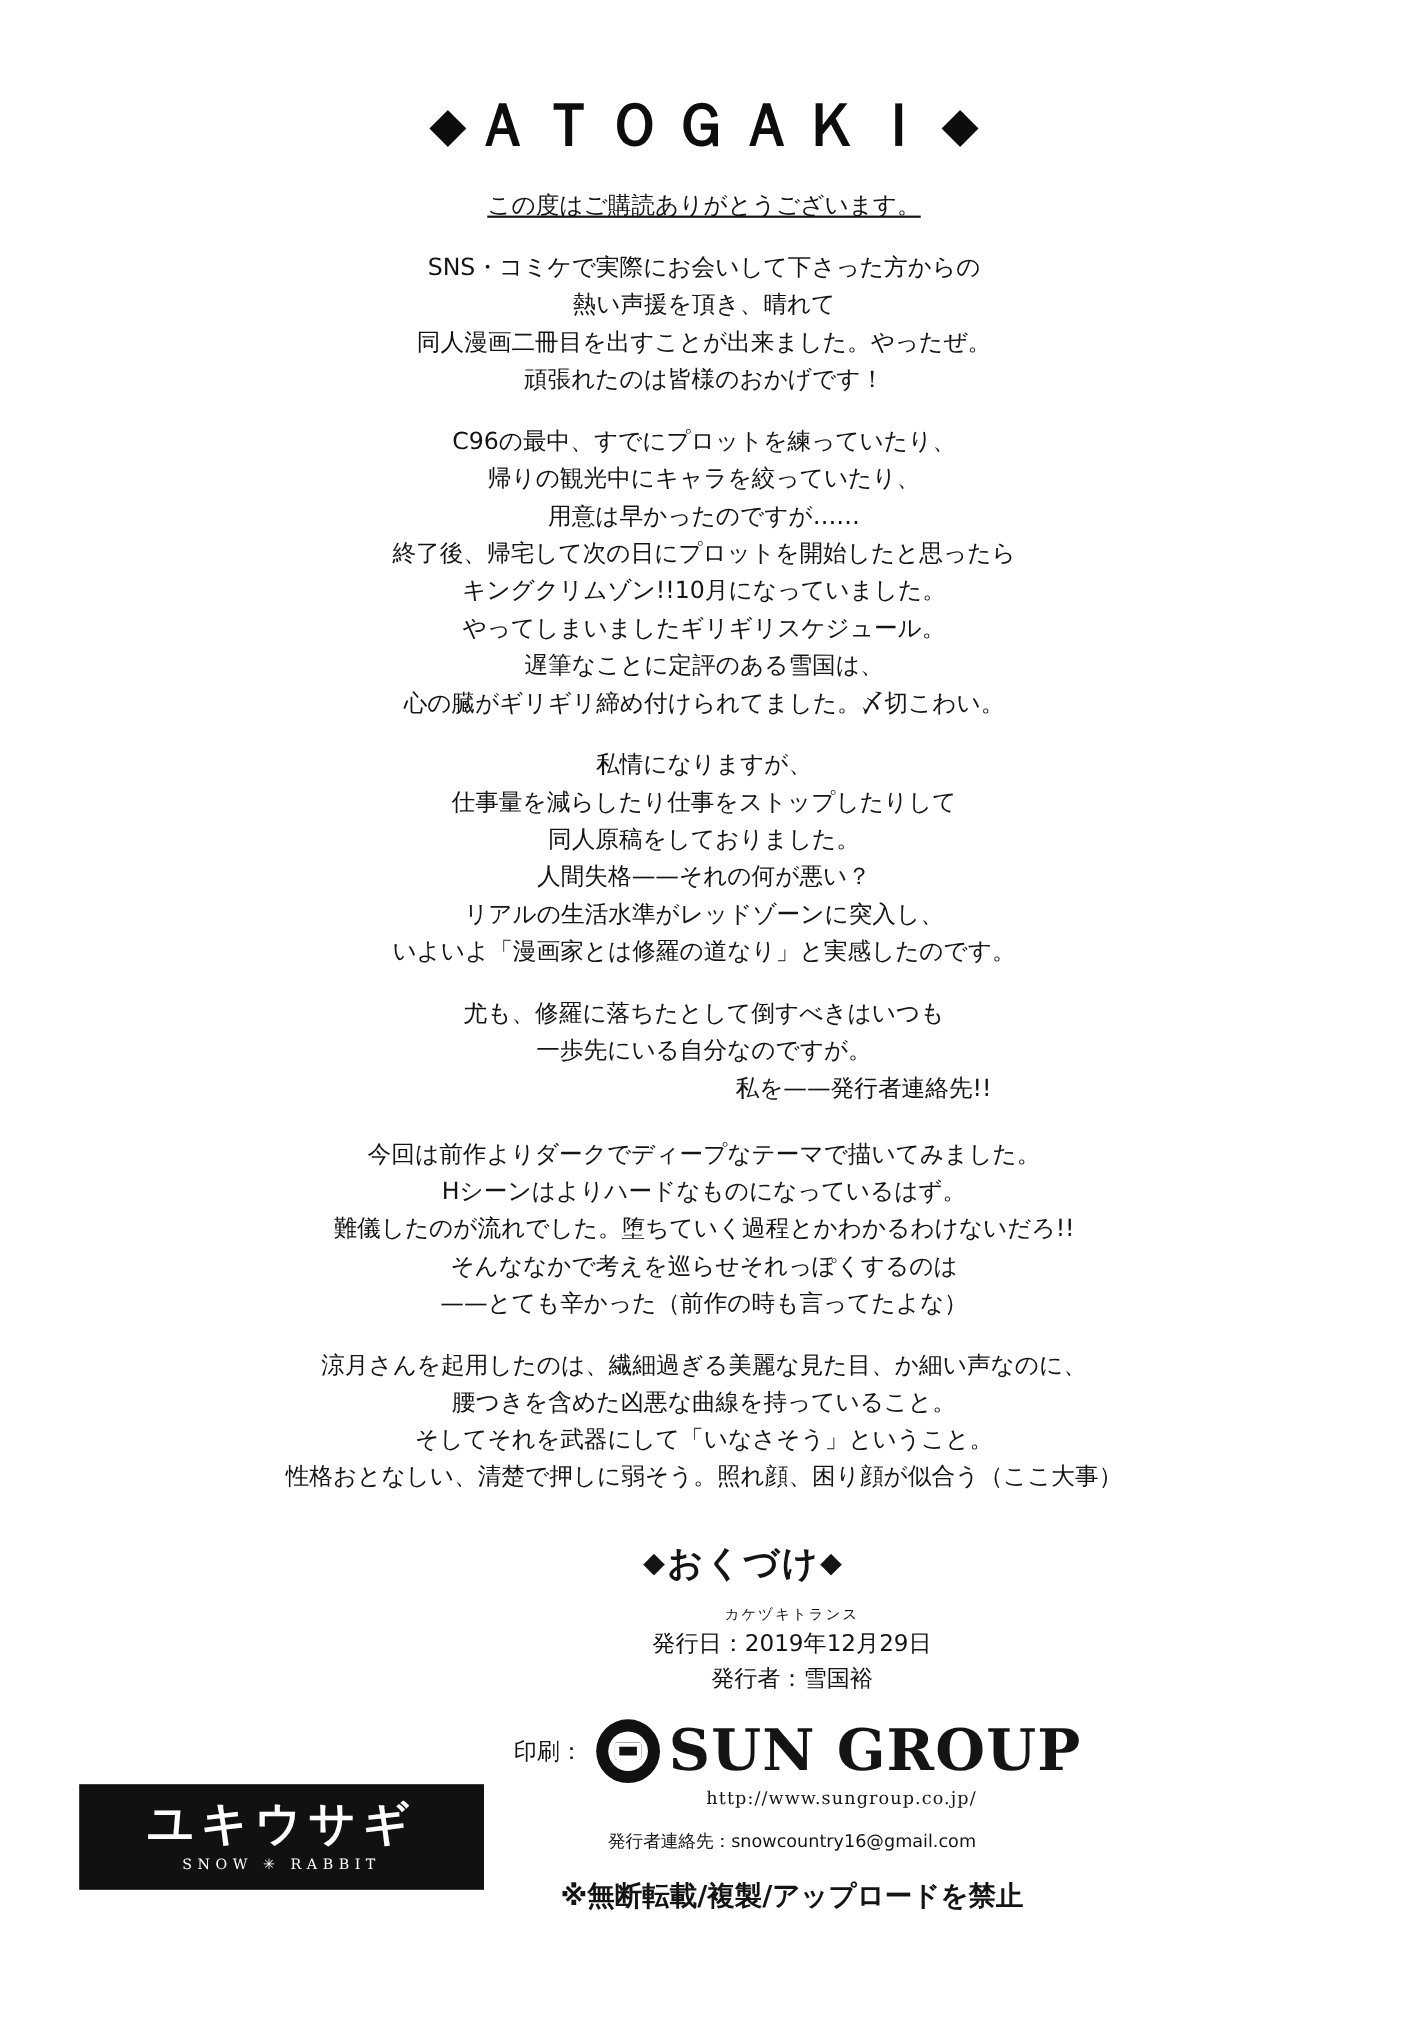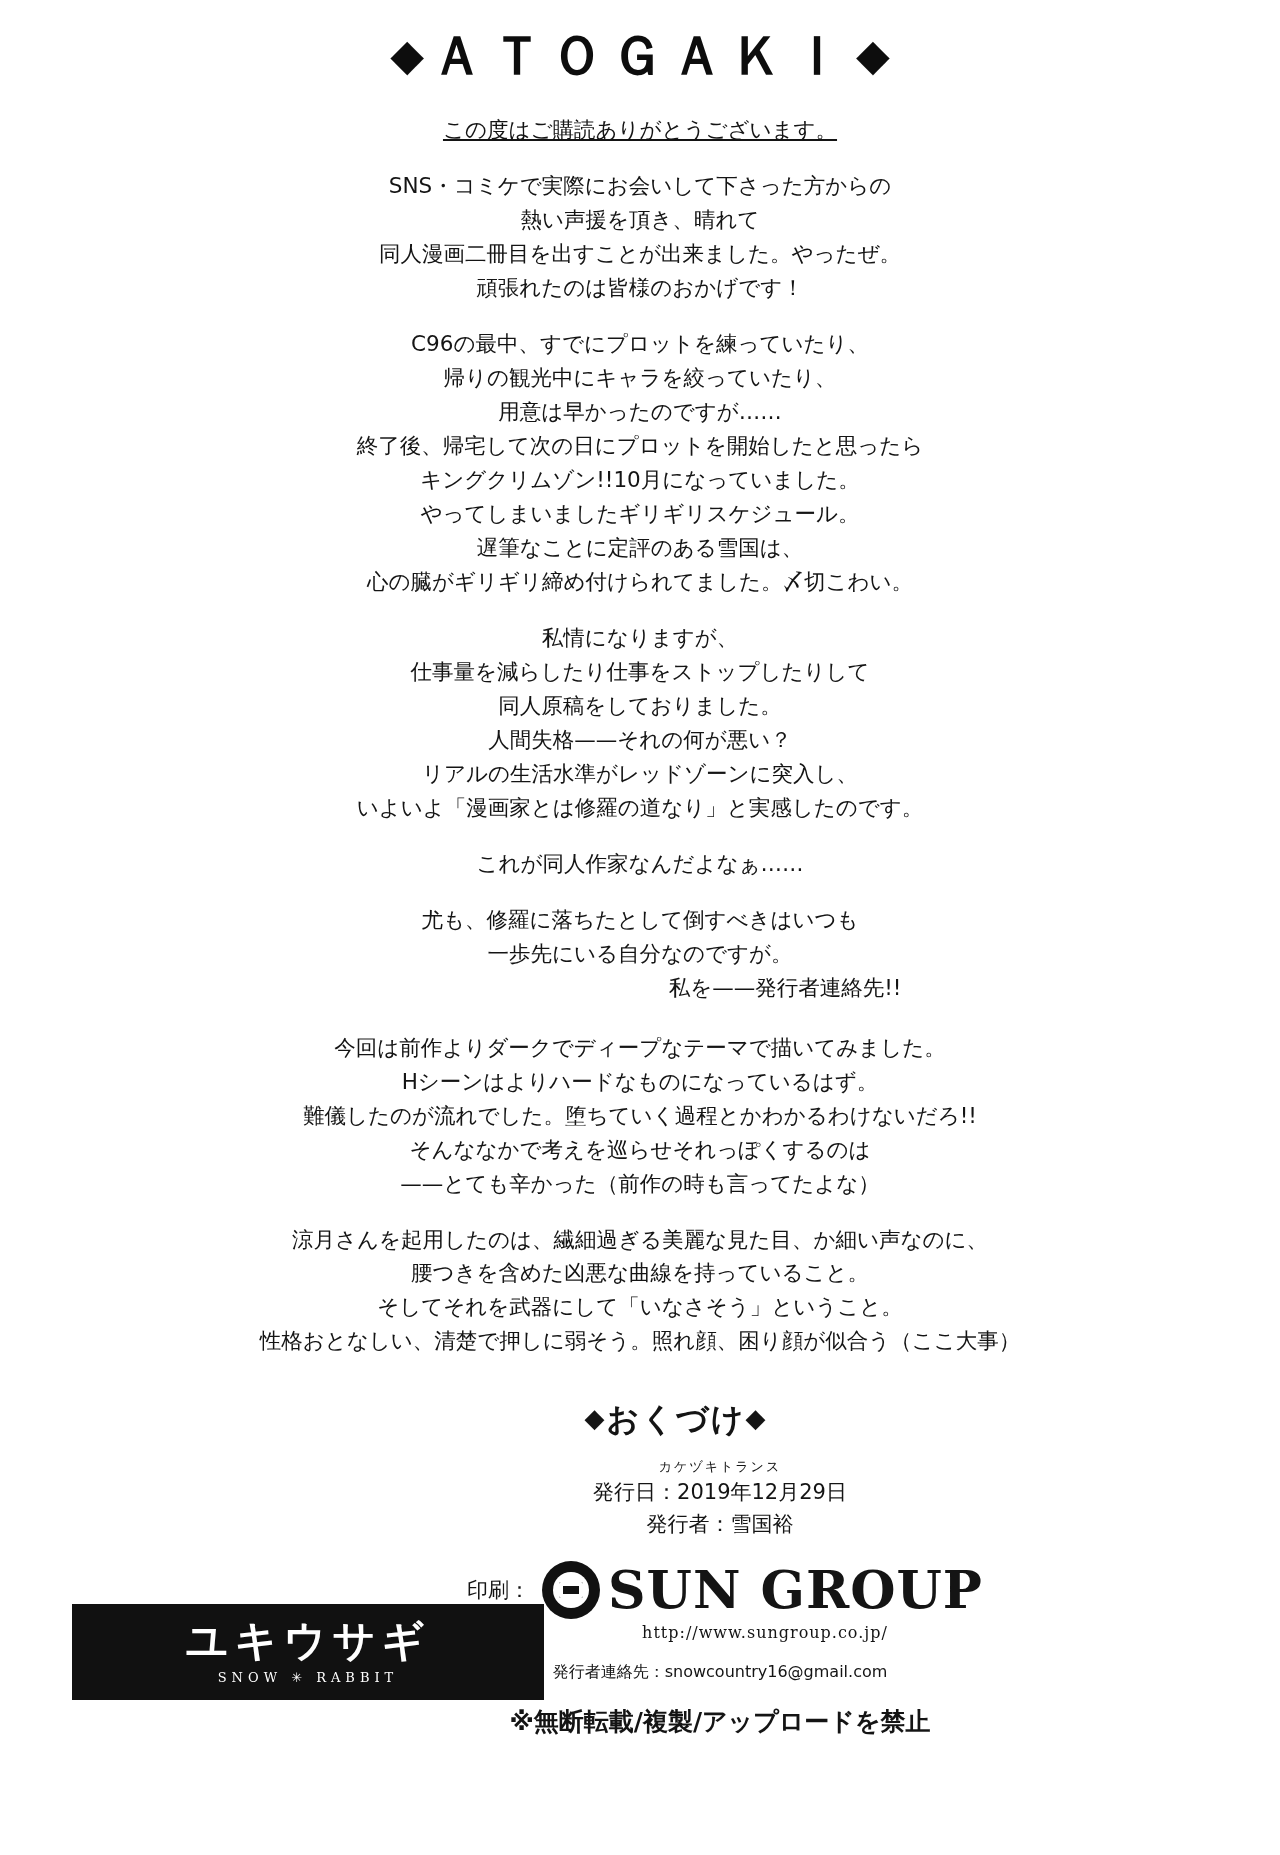--- a/index.html
+++ b/index.html
@@ -17,21 +17,21 @@
   }
   .page {
     position: relative;
     width: 1280px;
     height: 1855px;
     box-sizing: border-box;
   }
 
   
   .title-row {
-    margin-top: 26px;
+    margin-top: 84px;
     text-align: center;
     font-size: 54px;
     letter-spacing: 6px;
     font-weight: 700;
     font-family: "DejaVu Sans", sans-serif;
     line-height: 1.1;
     color: #0d0d0d;
   }
   .title-row .diamond {
     font-size: 44px;
@@ -165,29 +165,28 @@
     font-size: 25px;
     font-weight: 700;
     white-space: pre;
   }
 
   
   .circle-logo {
     position: absolute;
     left: 72px;
     top: 1538px;
-    width: 472px;
+    width: 368px;
     height: 96px;
     background: #111;
     color: #fff;
     display: flex;
     flex-direction: column;
     align-items: center;
     justify-content: center;
-    margin-top: 40px;
   }
   .circle-logo .name {
     font-size: 42px;
     font-weight: 700;
     letter-spacing: 6px;
     line-height: 1;
   }
   .circle-logo .sub {
     margin-top: 8px;
     font-size: 13px;
@@ -230,23 +229,20 @@
 
     <div class="para">
       <p>私情になりますが、</p>
       <p>仕事量を減らしたり仕事をストップしたりして</p>
       <p>同人原稿をしておりました。</p>
       <p>人間失格——それの何が悪い？</p>
       <p>リアルの生活水準がレッドゾーンに突入し、</p>
       <p>いよいよ「漫画家とは修羅の道なり」と実感したのです。</p>
     </div>
 
-    <div class="para">
-      <p>これが同人作家なんだよなぁ……</p>
-    </div>
 
     <div class="para">
       <p>尤も、修羅に落ちたとして倒すべきはいつも</p>
       <p>一歩先にいる自分なのですが。</p>
       <p class="right">私を——発行者連絡先!!</p>
     </div>
 
     <div class="para" style="margin-top:26px;">
       <p>今回は前作よりダークでディープなテーマで描いてみました。</p>
       <p>Hシーンはよりハードなものになっているはず。</p>

